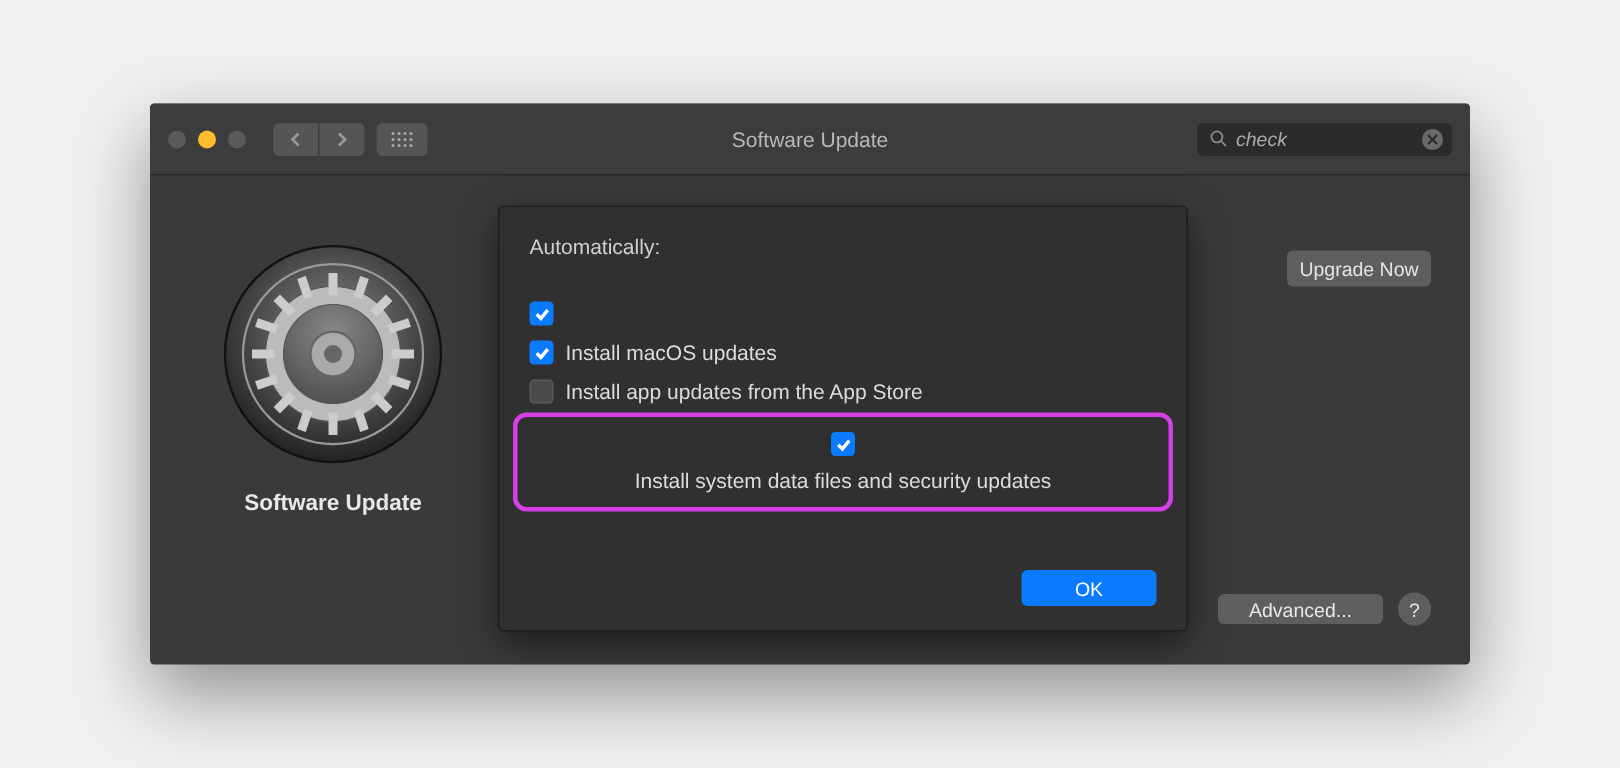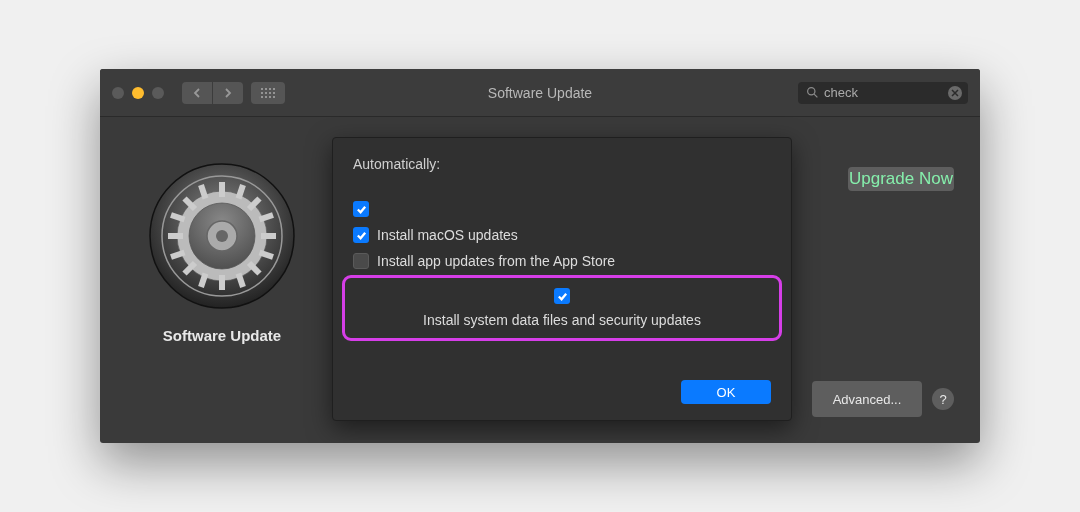--- a/index.html
+++ b/index.html
@@ -102,20 +102,21 @@
     }
     .search-input {
       width: 170px;
       height: 22px;
       background: #2b2b2b;
       border: none;
       border-radius: 4px;
       color: #aaa;
       font-size: 13px;
       padding: 0 24px 0 26px;
+      font-style: italic;
     }
     .search-clear {
       position: absolute;
       right: 6px;
       width: 14px;
       height: 14px;
       background: #6a6a6a;
       border-radius: 50%;
       display: flex;
       align-items: center;
@@ -223,42 +224,42 @@
       top: 0;
       bottom: 0;
       width: 160px;
       padding: 30px 4px 0 0;
       display: flex;
       flex-direction: column;
       justify-content: space-between;
     }
     .upgrade-btn {
       background: #5e5e5e;
-      color: #86efac;
+      color: #e5e5e5;
       border: none;
       border-radius: 4px;
-      width: 106px;
+      width: 96px;
       height: 24px;
-      font-size: 17px;
+      font-size: 13px;
       align-self: flex-end;
     }
     .bottom-right {
       display: flex;
       align-items: center;
       gap: 10px;
       justify-content: flex-end;
       padding-bottom: 4px;
     }
     .advanced-btn {
       background: #5e5e5e;
       color: #e8e8e8;
       border: none;
       border-radius: 4px;
       width: 110px;
-      height: 36px;
+      height: 20px;
       font-size: 13px;
     }
     .help-btn {
       width: 22px;
       height: 22px;
       border-radius: 50%;
       background: #5e5e5e;
       color: #e8e8e8;
       display: flex;
       align-items: center;

